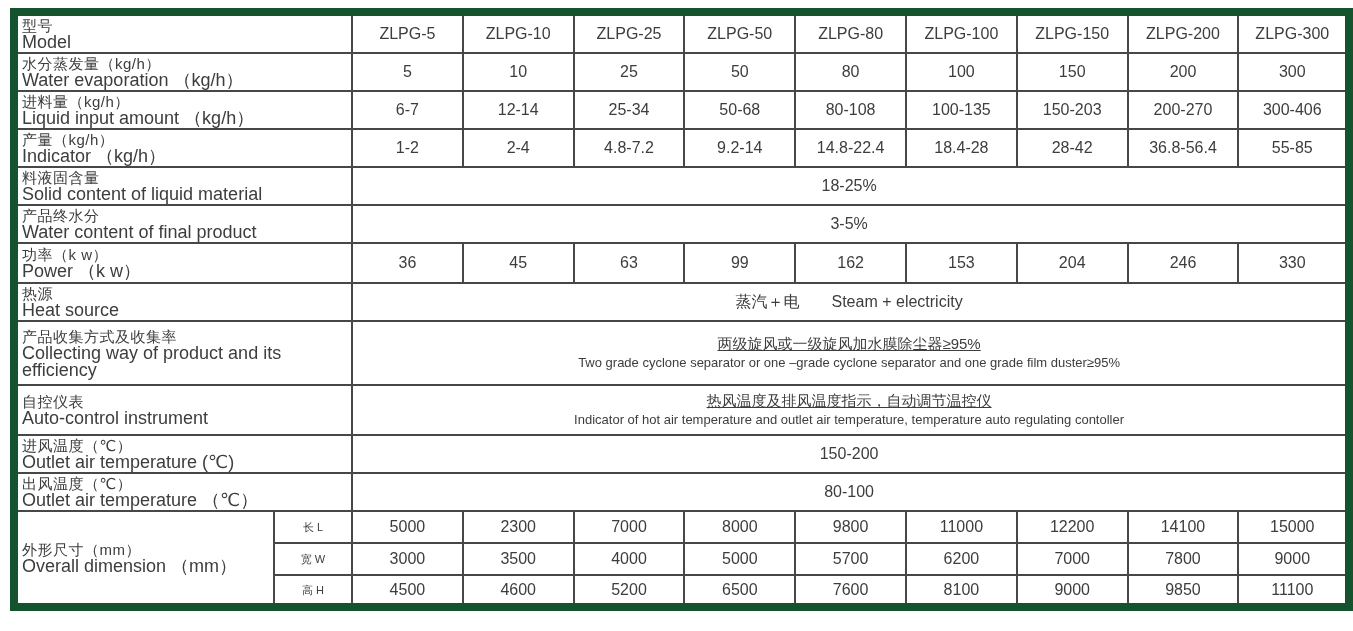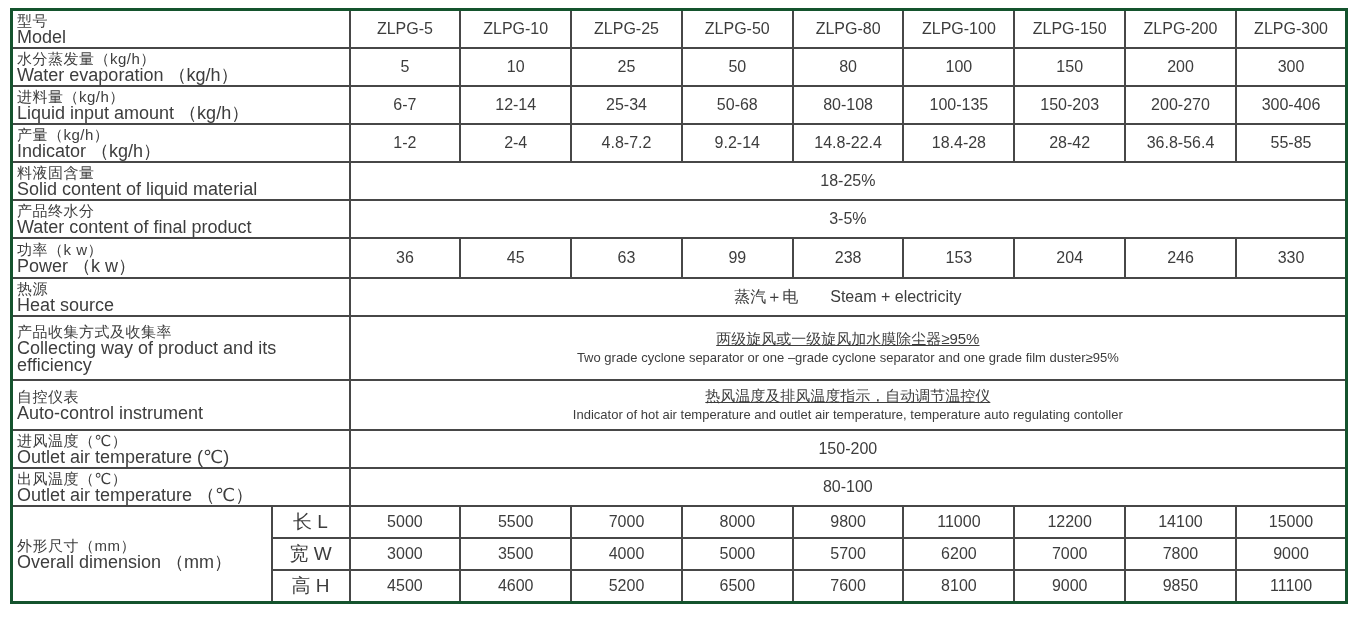--- a/index.html
+++ b/index.html
@@ -8,21 +8,21 @@
     font-family:"Liberation Sans","DejaVu Sans",sans-serif;
     color:#3d3d3d;
   }
   .wrap{position:absolute;left:10px;top:8px;}
   table.spec{
     border-collapse:collapse;
     table-layout:fixed;
     width:1335px;
     background:#ffffff;
   }
-  table.spec{border:3px solid #14532d;}
+  table.spec{border:8px solid #14532d;}
   table.spec td{
     border:2px solid #474747;
     padding:1px 4px;
     vertical-align:middle;
     overflow:hidden;
   }
   col.c-label{width:260px;}
   col.c-sub{width:78px;}
   col.c-d{width:110.8px;}
   tr.r{height:38px;}
@@ -33,21 +33,21 @@
   td.lbl{text-align:left;padding-left:9px;}
   td.lbl .zh{font-size:15px;line-height:17px;letter-spacing:.5px;}
   td.lbl .en{font-size:18px;line-height:17px;}
   td.val{
     text-align:center;
     font-size:16px;
     line-height:18px;
   }
   td.val .zh{font-size:15px;line-height:19px;text-decoration:underline;}
   td.val .en{font-size:13px;line-height:19px;}
-  td.sub{font-size:19px;}
+  td.sub{font-size:11px;}
 </style>
 </head>
 <body>
 
 <div class="wrap">
 <table class="spec">
 <colgroup>
 <col class="c-label">
         <col class="c-sub">
 <col class="c-d">
@@ -144,21 +144,21 @@
 
 <tr class="r r7">
   <td class="lbl" colspan="2">
     <div class="zh">功率（k w）</div>
     <div class="en">Power （k w）</div>
   </td>
   <td class="val">36</td>
   <td class="val">45</td>
   <td class="val">63</td>
   <td class="val">99</td>
-  <td class="val">238</td>
+  <td class="val">162</td>
   <td class="val">153</td>
   <td class="val">204</td>
   <td class="val">246</td>
   <td class="val">330</td>
 </tr>
 
 <tr class="r">
   <td class="lbl" colspan="2">
     <div class="zh">热源</div>
     <div class="en">Heat source</div>
@@ -204,21 +204,21 @@
   <td class="val" colspan="9">80-100</td>
 </tr>
 
 <tr class="rd">
   <td class="lbl" rowspan="3">
     <div class="zh">外形尺寸（mm）</div>
     <div class="en">Overall dimension （mm）</div>
   </td>
   <td class="val sub">长 L</td>
   <td class="val">5000</td>
-  <td class="val">5500</td>
+  <td class="val">2300</td>
   <td class="val">7000</td>
   <td class="val">8000</td>
   <td class="val">9800</td>
   <td class="val">11000</td>
   <td class="val">12200</td>
   <td class="val">14100</td>
   <td class="val">15000</td>
 </tr>
 
 <tr class="rd">

